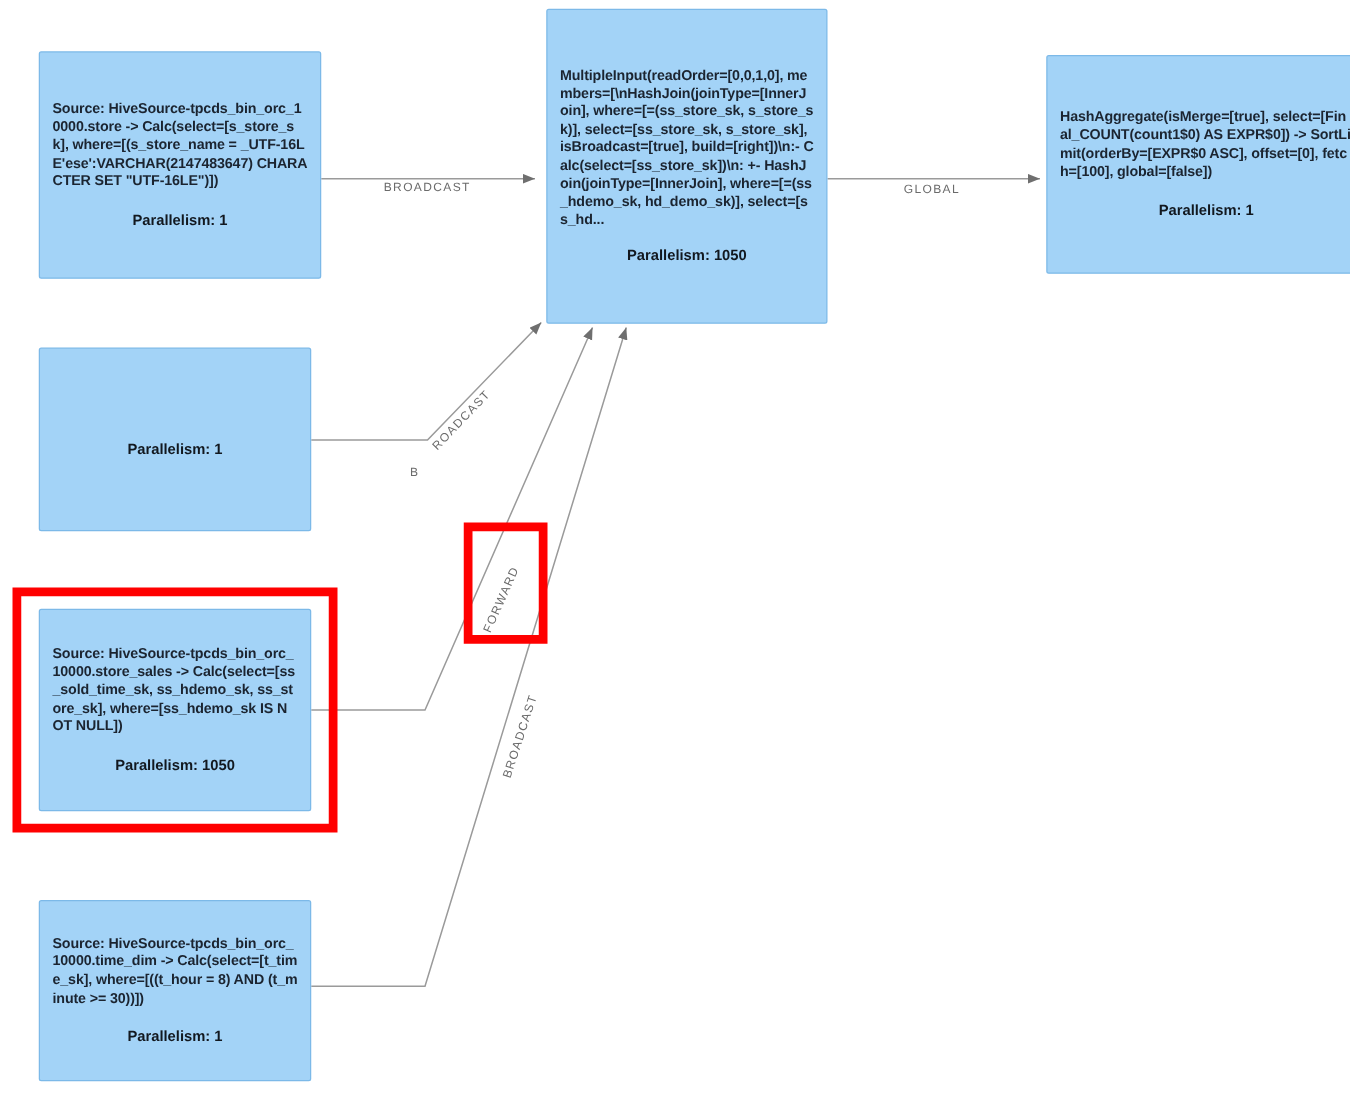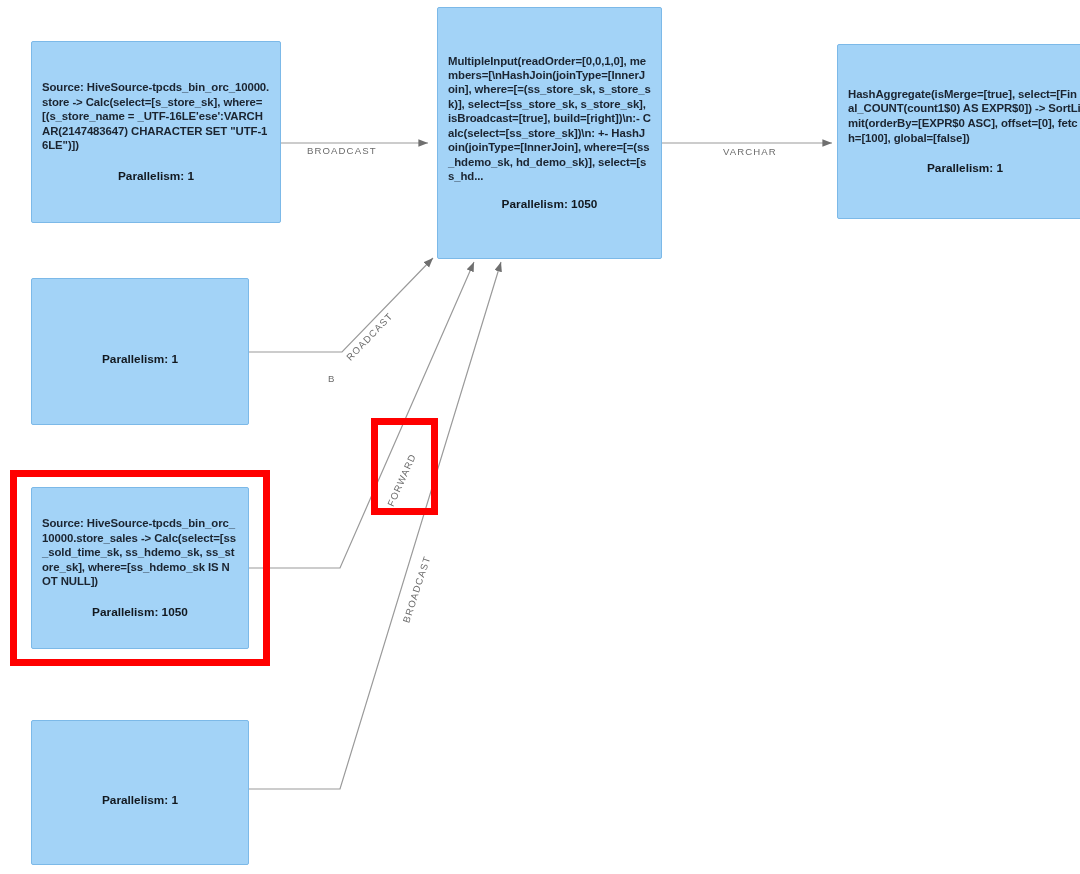--- a/index.html
+++ b/index.html
@@ -114,37 +114,38 @@
   <div class="edge-label" style="left:307px; top:145px;">BROADCAST</div>
 
   <div class="edge-label" style="left:328px; top:373px;">B</div>
 
   <div class="edge-label" style="left:344px; top:355px; transform:rotate(-46deg); transform-origin:left top;">ROADCAST</div>
 
   <div class="edge-label" style="left:395px; top:497px; transform:rotate(-66deg); transform-origin:left bottom;">FORWARD</div>
 
   <div class="edge-label" style="left:411px; top:613px; transform:rotate(-72deg); transform-origin:left bottom;">BROADCAST</div>
 
-  <div class="edge-label" style="left:723px; top:146px;">VARCHAR</div>
+  <div class="edge-label" style="left:723px; top:146px;">GLOBAL</div>
 
-  <div class="node" style="left:31px; top:41px; width:250px; height:182px;">
+  <div class="node" style="left:31px; top:41px; width:226px; height:182px;">
     <div class="node-desc">Source: HiveSource-tpcds_bin_orc_10000.store -&gt; Calc(select=[s_store_sk], where=[(s_store_name = _UTF-16LE'ese':VARCHAR(2147483647) CHARACTER SET "UTF-16LE")])</div>
     <div class="node-par">Parallelism: 1</div>
   </div>
 
   <div class="node" style="left:31px; top:278px; width:218px; height:147px;">
     <div class="node-par">Parallelism: 1</div>
   </div>
 
   <div class="node" style="left:31px; top:487px; width:218px; height:162px;">
     <div class="node-desc">Source: HiveSource-tpcds_bin_orc_10000.store_sales -&gt; Calc(select=[ss_sold_time_sk, ss_hdemo_sk, ss_store_sk], where=[ss_hdemo_sk IS NOT NULL])</div>
     <div class="node-par">Parallelism: 1050</div>
   </div>
 
   <div class="node" style="left:31px; top:720px; width:218px; height:145px;">
+    <div class="node-desc">Source: HiveSource-tpcds_bin_orc_10000.time_dim -&gt; Calc(select=[t_time_sk], where=[((t_hour = 8) AND (t_minute &gt;= 30))])</div>
     <div class="node-par">Parallelism: 1</div>
   </div>
 
   <div class="node node-center" style="left:437px; top:7px; width:225px; height:252px;">
     <div class="node-desc">MultipleInput(readOrder=[0,0,1,0], members=[\nHashJoin(joinType=[InnerJoin], where=[=(ss_store_sk, s_store_sk)], select=[ss_store_sk, s_store_sk], isBroadcast=[true], build=[right])\n:- Calc(select=[ss_store_sk])\n: +- HashJoin(joinType=[InnerJoin], where=[=(ss_hdemo_sk, hd_demo_sk)], select=[ss_hd...</div>
     <div class="node-par">Parallelism: 1050</div>
   </div>
 
   <div class="node" style="left:837px; top:44px; width:256px; height:175px;">
     <div class="node-desc">HashAggregate(isMerge=[true], select=[Final_COUNT(count1$0) AS EXPR$0]) -&gt; SortLimit(orderBy=[EXPR$0 ASC], offset=[0], fetch=[100], global=[false])</div>

